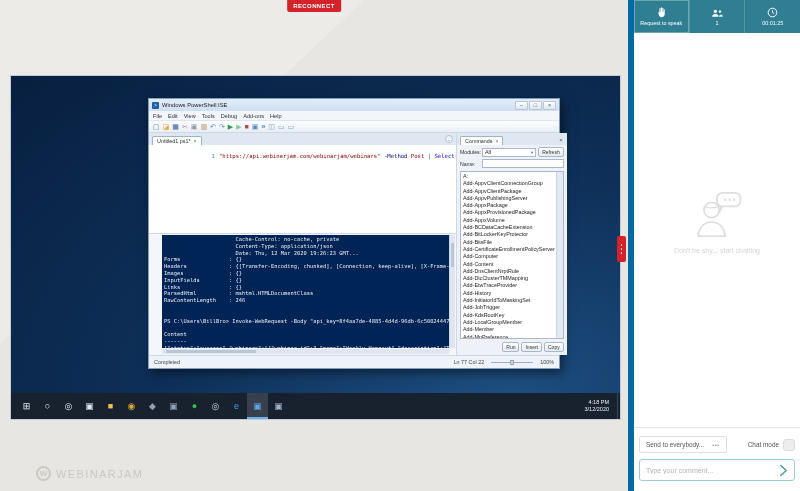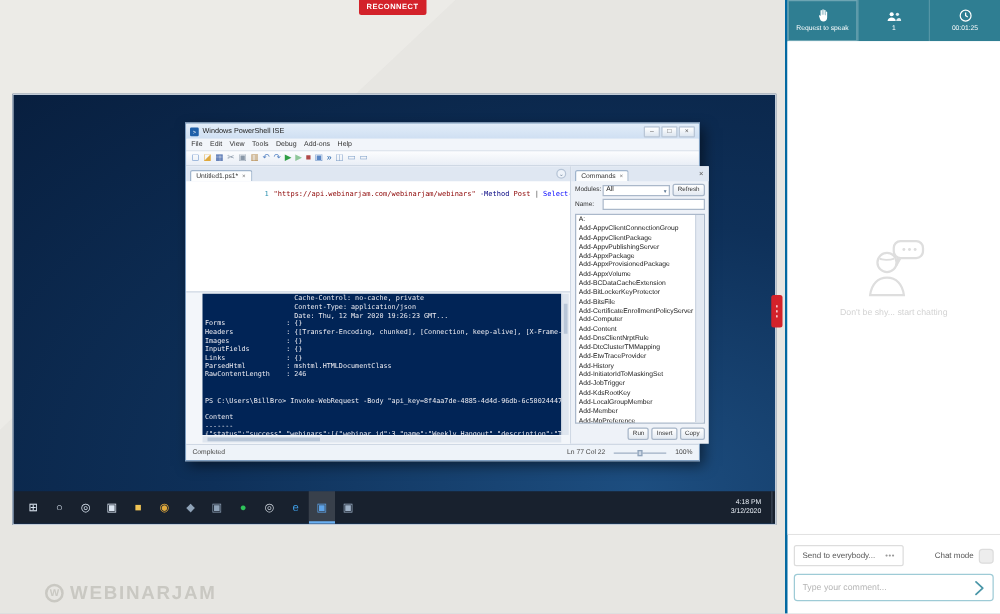--- a/index.html
+++ b/index.html
@@ -81,24 +81,24 @@
   .thumb { position:absolute; left:45%; top:-2px; width:4px; height:5px; background:#cdd8e6; border:1px solid #8fa3ba; }
 
   
   .drawer { position:absolute; left:617px; top:236px; width:9px; height:26px; background:#d3222a; border-radius:2px;
     display:flex; flex-direction:column; align-items:center; justify-content:center; gap:2.5px; z-index:6; cursor:pointer; }
   .drawer i { width:1.6px; height:1.6px; background:#fff; border-radius:50%; }
 
   
   .logo { position:absolute; left:36px; top:466px; display:flex; align-items:center; gap:5px; color:#c9c8c2; }
   .logo-circle { width:15px; height:15px; border:2px solid #c9c8c2; border-radius:50%; display:flex; align-items:center; justify-content:center; font-size:8px; font-weight:bold; }
-  .logo-text { font-size:15px; font-weight:bold; letter-spacing:1.4px; }
-
-  
-  .panel { position:absolute; left:628px; top:0; width:172px; height:491px; background:#fff; border-left:2px solid #0369a1; display:flex; flex-direction:column; }
+  .logo-text { font-size:11px; font-weight:normal; letter-spacing:1.4px; }
+
+  
+  .panel { position:absolute; left:628px; top:0; width:172px; height:491px; background:#fff; border-left:6px solid #0369a1; display:flex; flex-direction:column; }
   .p-header { height:33px; background:#2f7e92; display:flex; flex:0 0 auto; }
   .ph-cell { flex:1; display:flex; flex-direction:column; align-items:center; justify-content:center; gap:2px;
     color:#fff; font-size:5.4px; border-right:1px solid rgba(255,255,255,.18); cursor:default; }
   .ph-cell:last-child { border-right:none; }
   .ph-first { box-shadow:inset 0 0 0 1px rgba(255,255,255,.3); cursor:pointer; }
   .p-body { flex:1; position:relative; background:#fff; }
   .empty { position:absolute; left:0; right:0; top:158px; display:flex; flex-direction:column; align-items:center; gap:9px; }
   .empty-text { color:#d3d3d3; font-size:7px; }
   .p-controls { border-top:1px solid #e2e2e2; padding:8px 5px 10px; display:flex; flex-direction:column; gap:6px; flex:0 0 auto; }
   .row1 { display:flex; align-items:center; justify-content:space-between; }

